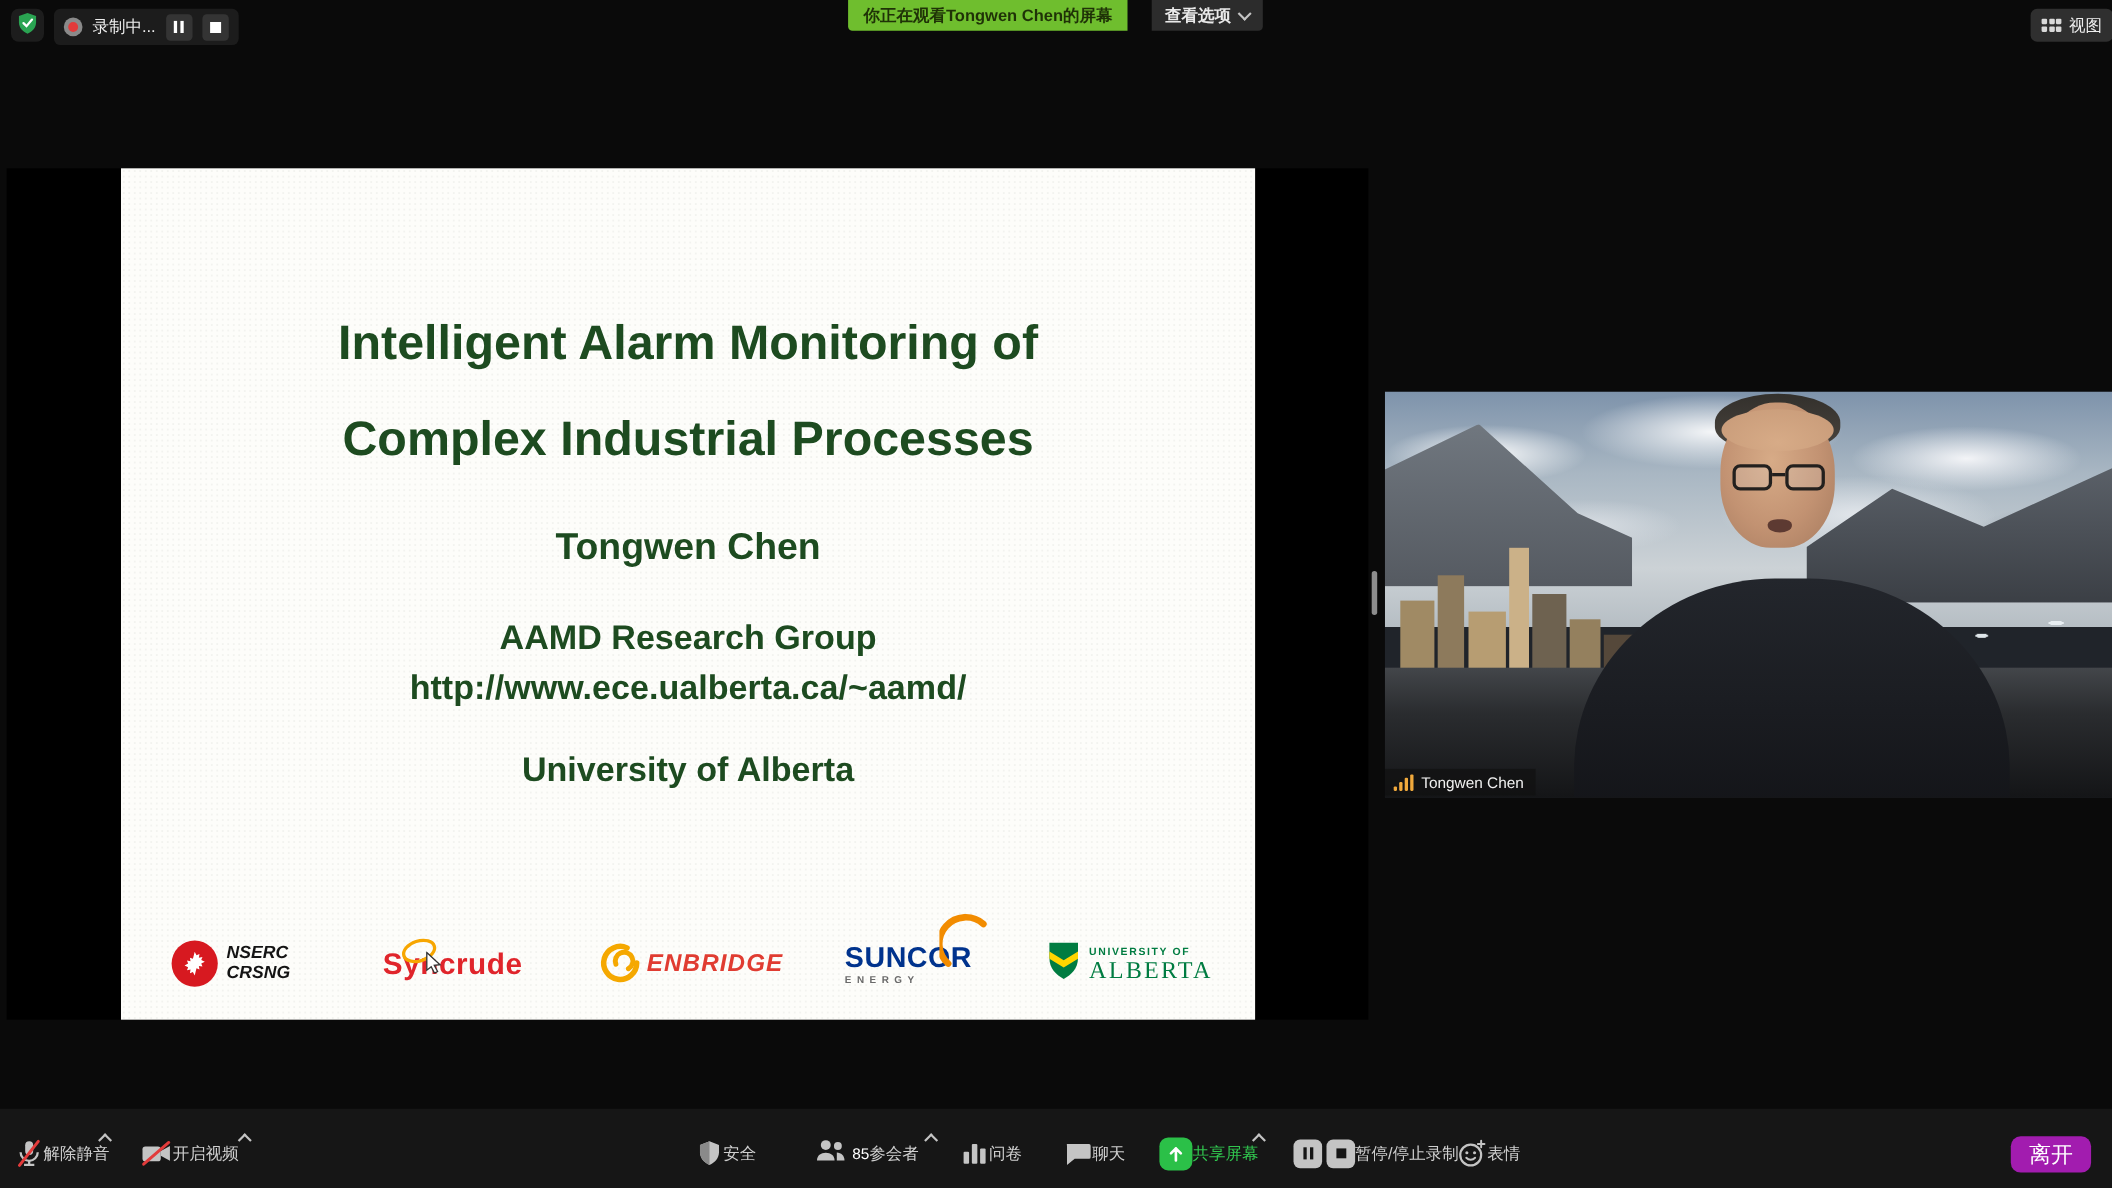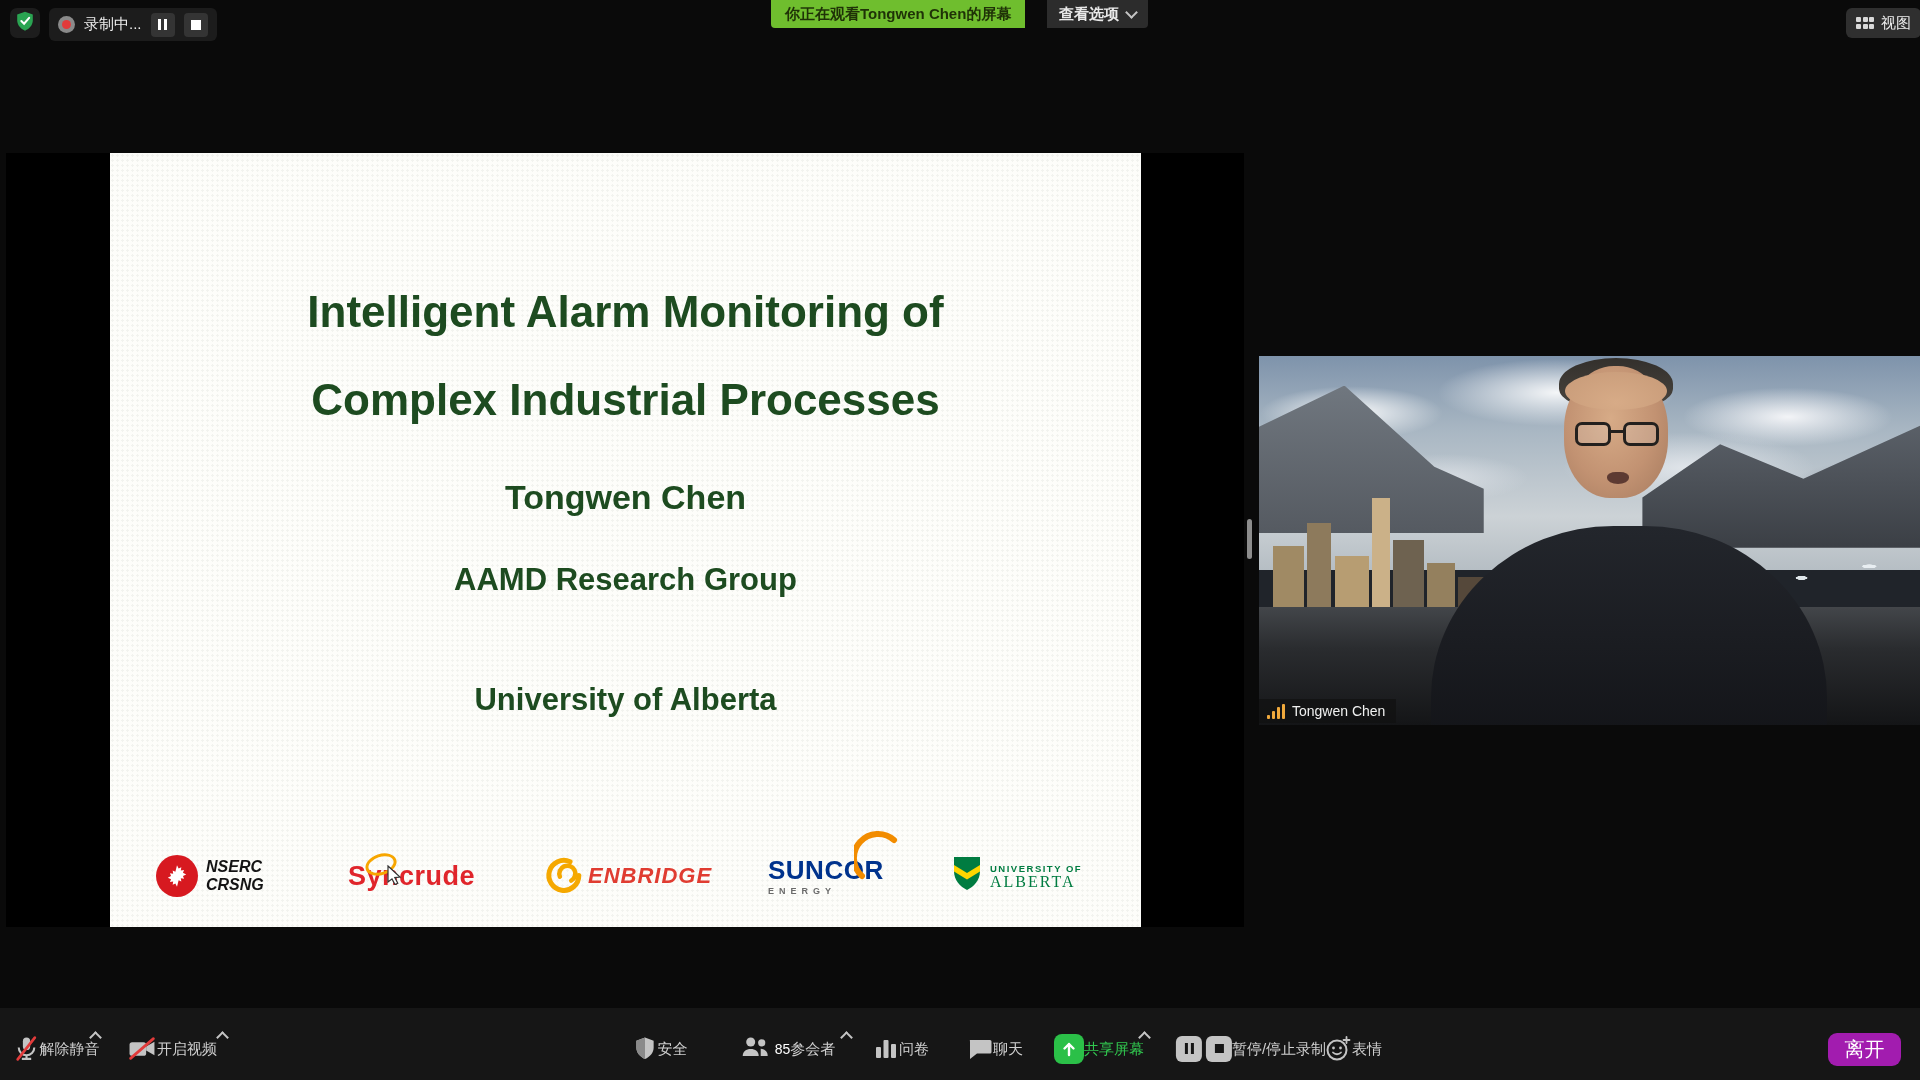--- a/index.html
+++ b/index.html
@@ -53,21 +53,21 @@
   .syncrude .ring{position:absolute;left:17px;top:14px;width:32px;height:21px;border:3.5px solid #f7a600;border-radius:50%;transform:rotate(-18deg);}
   .enbridge{left:428px;gap:4px;}
   .enbridge .txt{font-size:22px;font-weight:bold;font-style:italic;color:#e03c31;letter-spacing:1px;}
   .suncor{left:658px;flex-direction:column;align-items:flex-start;justify-content:center;position:absolute;}
   .suncor .txt{font-size:26px;font-weight:bold;color:#00338d;letter-spacing:.5px;line-height:1;}
   .suncor .sub{font-size:9px;letter-spacing:5px;color:#6a6a6a;margin-top:3px;font-weight:bold;}
   .suncor svg{position:absolute;right:-16px;top:-14px;}
   .ualberta{left:842px;gap:8px;}
   .ualberta .col{display:flex;flex-direction:column;}
   .ualberta .t1{font-size:9.5px;font-weight:bold;color:#007c41;letter-spacing:1.5px;}
-  .ualberta .t2{font-family:"Liberation Serif","DejaVu Serif",serif;font-size:16px;color:#007c41;letter-spacing:2px;line-height:1;}
+  .ualberta .t2{font-family:"Liberation Serif","DejaVu Serif",serif;font-size:22px;color:#007c41;letter-spacing:2px;line-height:1;}
   .cursor{position:absolute;left:276px;top:712px;}
 
   
   .divider-handle{position:absolute;left:1247px;top:519px;width:5px;height:40px;background:#8d8d8d;border-radius:3px;cursor:col-resize;}
 
   
   .video-tile{position:absolute;left:1259px;top:356px;width:661px;height:369px;background:#20242a;overflow:hidden;}
   .sky{position:absolute;left:0;top:0;width:100%;height:58%;background:linear-gradient(180deg,#7e93ab 0%,#a9b7c3 35%,#ccd2d6 75%,#b6bec4 100%);}
   .clouds{position:absolute;left:0;top:0;width:100%;height:55%;
     background-image:
@@ -164,20 +164,21 @@
       </span>
     <span>视图</span>
   </button>
 
   <div class="share-black">
     <div class="slide">
       <div class="s-line s-title2">Complex Industrial Processes</div>
       <div class="s-line s-title1">Intelligent Alarm Monitoring of</div>
       <div class="s-line s-author">Tongwen Chen</div>
       <div class="s-line s-group">AAMD Research Group</div>
+      <div class="s-line s-url">http://www.ece.ualberta.ca/~aamd/</div>
       <div class="s-line s-affil">University of Alberta</div>
 
       <div class="logo nserc">
         <span class="circ">
           <svg width="26" height="26" viewBox="0 0 24 24">
               <path d="M12 2l1.5 3 2.5-1-.5 3 3-.5-1 2.5 3 1.5-3 1.5 1 2.5-3-.5.5 3-2.5-1L12 22l-1.5-3-2.5 1 .5-3-3 .5 1-2.5-3-1.5 3-1.5-1-2.5 3 .5-.5-3 2.5 1z" fill="#fff"></path>
             </svg>
         </span>
         <span class="tt"><span>NSERC</span><br><span>CRSNG</span></span>
       </div>

